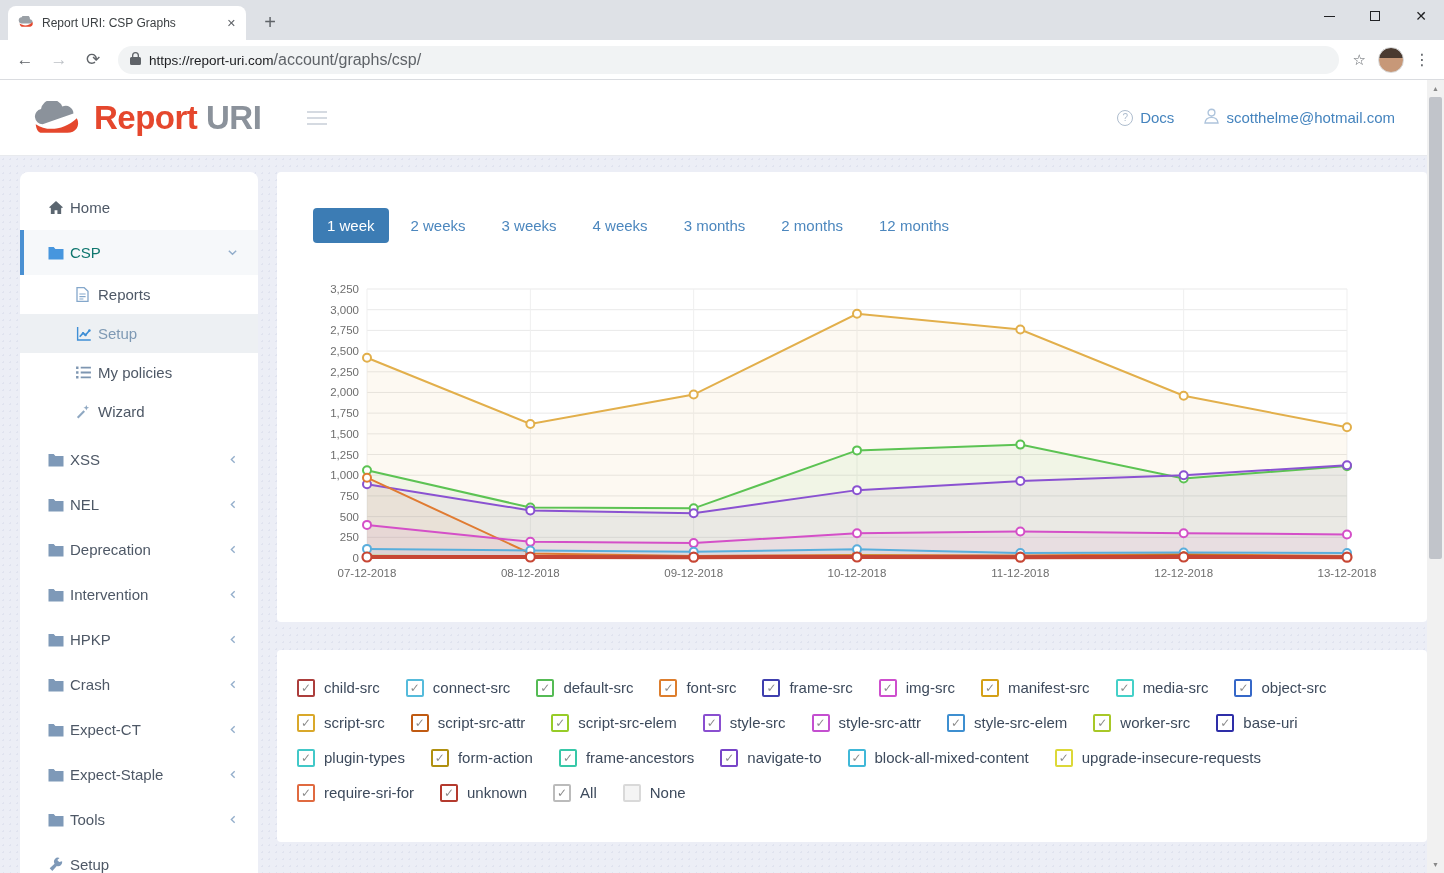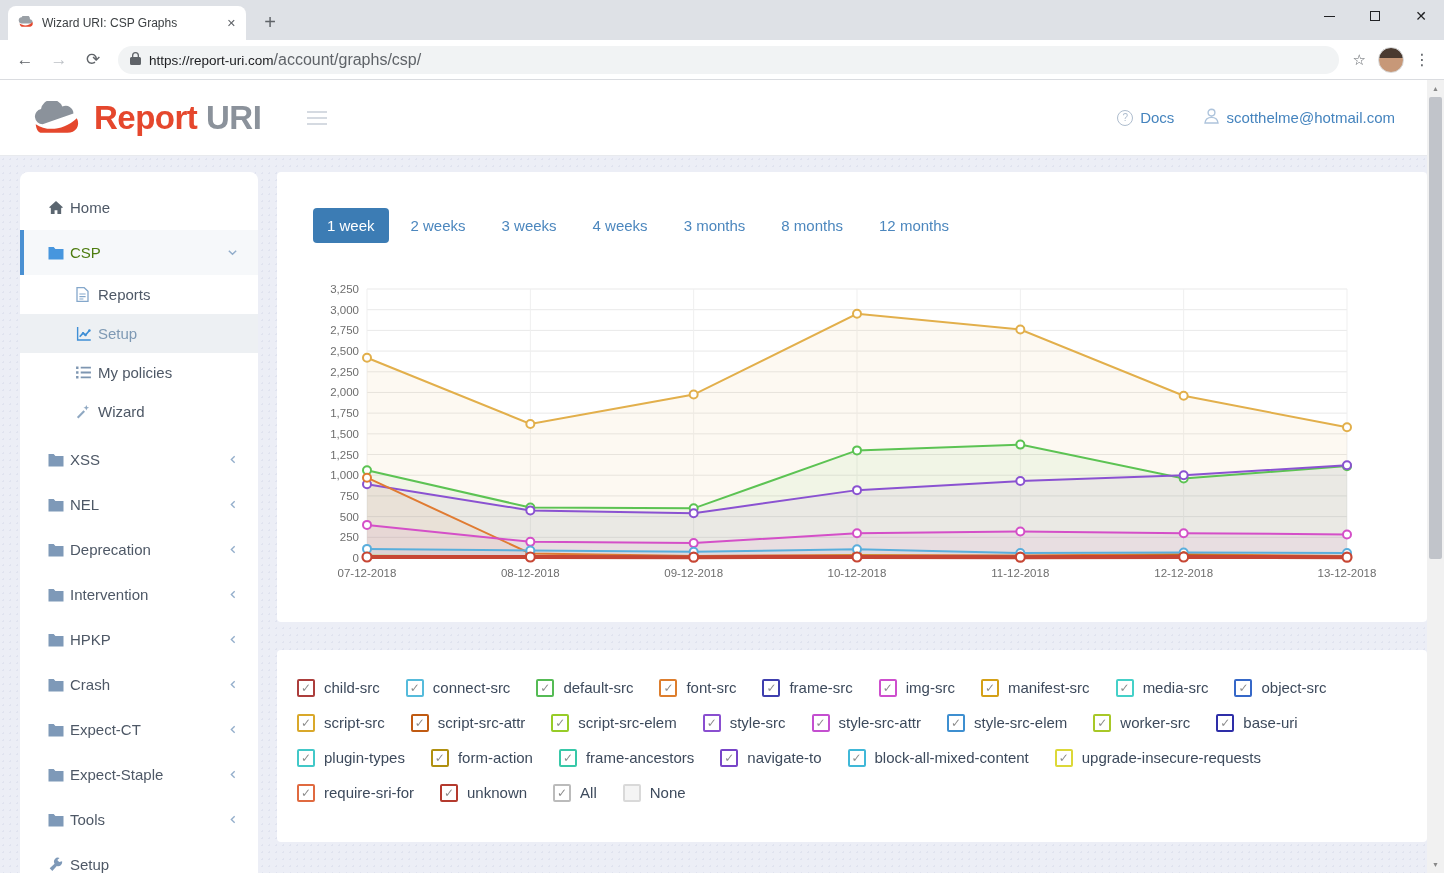--- a/index.html
+++ b/index.html
@@ -48,21 +48,21 @@
                 display:flex; align-items:flex-start; padding-top:16px; }
 
   
   .sidebar { width:238px; margin-left:20px; background:#fff; border-radius:8px; height:783px; overflow:hidden; padding-top:13px; }
   .nav-item { height:45px; display:flex; align-items:center; padding:0 20px 0 28px; position:relative; cursor:default; }
   .nav-item.sub { height:39px; padding-left:56px; }
   .nav-item.gap { margin-top:6px; }
   .nav-icon { width:22px; display:flex; align-items:center; }
   .nav-label { font-size:15px; color:#4E5866; }
   .nav-item.parent-active { background:#F6F8FA; border-left:4px solid #4A90D2; padding-left:24px; }
-  .nav-item.parent-active .nav-label { color:#4d7c0f; }
+  .nav-item.parent-active .nav-label { color:#0f766e; }
   .nav-item.active { background:#EDF0F3; }
   .nav-item.active .nav-label { color:#7E99B4; }
   .nav-chevron { margin-left:auto; color:#93AECB; display:flex; }
 
   
   .main-col { width:1150px; margin-left:19px; }
   .card { background:#fff; border-radius:4px; }
   .chart-card { height:450px; padding:36px; margin-bottom:28px; }
   .range-tabs { display:flex; align-items:center; gap:8px; }
   .range-tab { font-size:15px; color:#4C87BE; padding:9px 14px; border-radius:4px; background:transparent; border:none; font-family:inherit; }
@@ -89,21 +89,21 @@
 <div class="window">
 
   <div class="tabstrip">
     <div class="tab">
       <span>
         <svg width="16" height="12" viewBox="0 0 20 14">
           <path fill="#9AA0A6" d="M4 9a4 4 0 0 1 .6-7.9A5.5 5.5 0 0 1 15 3.5 3.5 3.5 0 0 1 17.5 9z"></path>
           <path fill="#E5472D" d="M2 9c5 3.5 12 3 16-2 1.5 3.5-.8 6-4 6H5c-1.6 0-2.6-1.6-3-4z"></path>
         </svg>
       </span>
-      <span class="tab-title">Wizard URI: CSP Graphs</span>
+      <span class="tab-title">Report URI: CSP Graphs</span>
       <span class="tab-close">✕</span>
     </div>
     <div class="newtab">+</div>
     <div class="wincontrols">
       <span class="wc wc-min">
           <i></i>
         </span>
       <span class="wc wc-max">
           <i></i>
         </span>
@@ -347,21 +347,21 @@
             </div>
           </aside>
         <main class="main-col">
           <section class="card chart-card">
             <div class="range-tabs">
                 <button class="range-tab active">1 week</button>
                 <button class="range-tab">2 weeks</button>
                 <button class="range-tab">3 weeks</button>
                 <button class="range-tab">4 weeks</button>
                 <button class="range-tab">3 months</button>
-                <button class="range-tab">8 months</button>
+                <button class="range-tab">2 months</button>
                 <button class="range-tab">12 months</button>
               </div>
             <div class="chart-wrap">
               <svg class="chart-svg" width="1102" height="330" viewBox="0 0 1102 330">
                   <line x1="54" y1="293" x2="1034" y2="293" stroke="#E9E9E9" stroke-width="1"></line>
                   <text class="tick" x="46" y="297" text-anchor="end">0</text>
                   <line x1="54" y1="272.3076923076923" x2="1034" y2="272.3076923076923" stroke="#E9E9E9" stroke-width="1"></line>
                   <text class="tick" x="46" y="276.3076923076923" text-anchor="end">250</text>
                   <line x1="54" y1="251.6153846153846" x2="1034" y2="251.6153846153846" stroke="#E9E9E9" stroke-width="1"></line>
                   <text class="tick" x="46" y="255.6153846153846" text-anchor="end">500</text>

